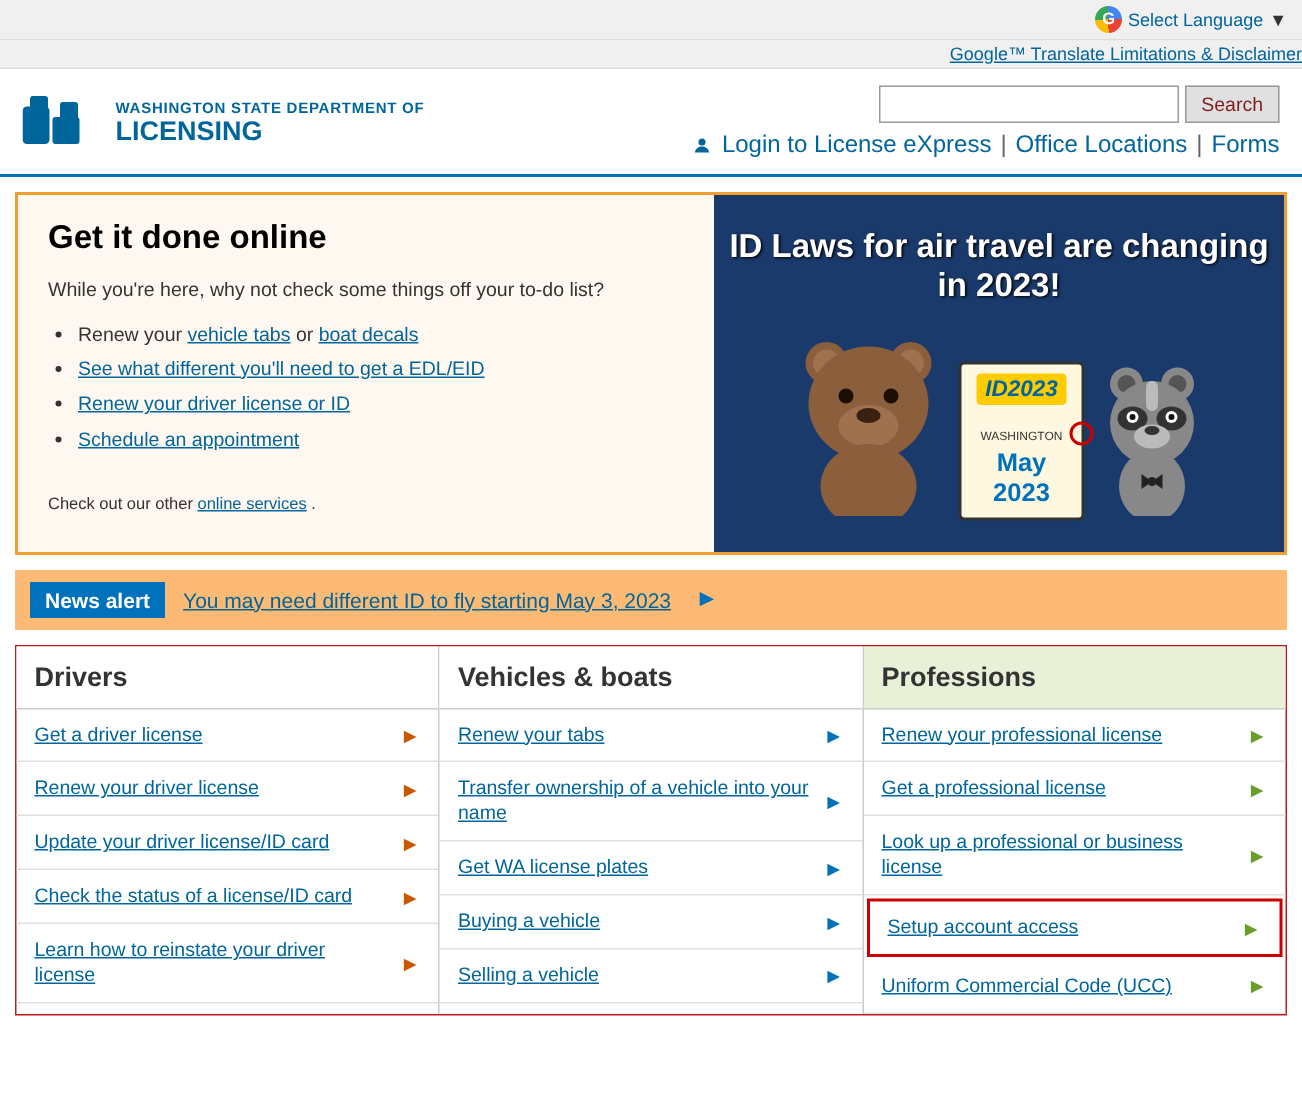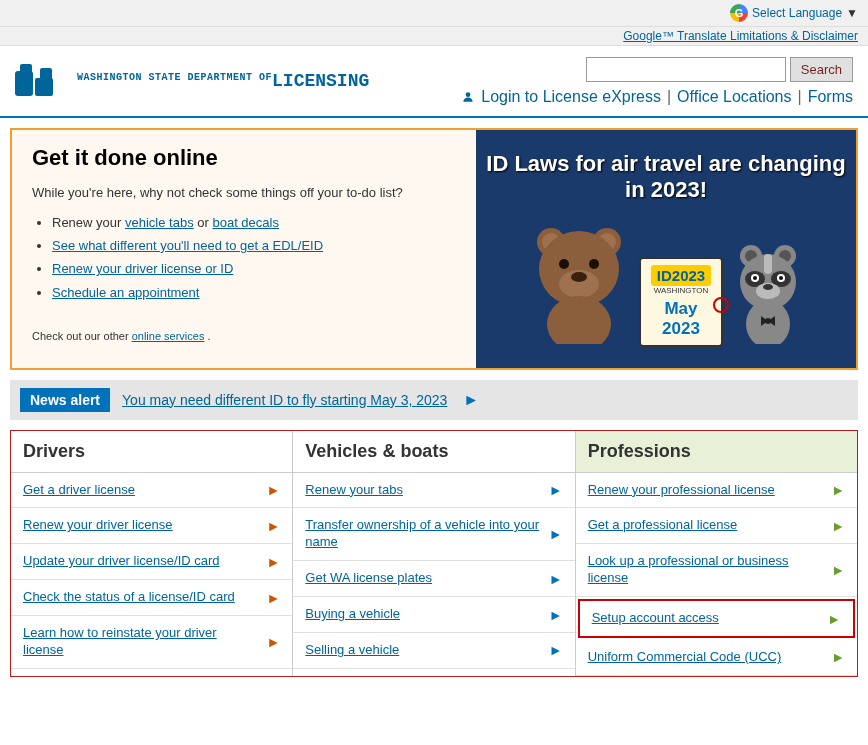--- a/index.html
+++ b/index.html
@@ -30,21 +30,21 @@
       background: conic-gradient(#4285F4 0deg 90deg, #EA4335 90deg 180deg, #FBBC05 180deg 270deg, #34A853 270deg 360deg);
       color: white;
       font-size: 11px;
       font-weight: bold;
     }
     .top-bar a { color: #00659b; text-decoration: none; font-size: 12px; }
 
     
     .translate-disclaimer {
       background: #f0f0f0;
-      padding: 2px 10px;
+      padding: 2px 0;
       text-align: right;
       font-size: 12px;
       border-bottom: 1px solid #ddd;
     }
     .translate-disclaimer a { color: #00659b; text-decoration: underline; }
 
     
     .header {
       background: #fff;
       padding: 10px 15px;
@@ -57,22 +57,21 @@
       display: flex;
       align-items: center;
       gap: 12px;
     }
     .logo-icon {
       width: 50px;
       height: 50px;
     }
     .logo-text {
       display: flex;
-      flex-direction: row;
-      font-family: Liberation Mono, monospace;
+      flex-direction: column;
     }
     .logo-text .dept {
       font-size: 10px;
       font-weight: bold;
       color: #00659b;
       letter-spacing: 0.5px;
     }
     .logo-text .licensing {
       font-size: 18px;
       font-weight: bold;
@@ -176,21 +175,21 @@
     }
     
     .illustration {
       display: flex;
       align-items: flex-end;
       gap: 10px;
     }
 
     
     .news-alert {
-      background: #e5e5e5;
+      background: #fdba74;
       display: flex;
       align-items: center;
       padding: 8px 10px;
       margin: 0 10px;
       gap: 12px;
     }
     .news-alert-label {
       background: #0072bc;
       color: #fff;
       font-weight: bold;
@@ -366,21 +365,21 @@
             <ellipse cx="50" cy="63" rx="8" ry="5" fill="#3a2010"></ellipse>
 
             <circle cx="35" cy="50" r="5" fill="#1a0e05"></circle>
             <circle cx="65" cy="50" r="5" fill="#1a0e05"></circle>
 
             <ellipse cx="50" cy="110" rx="32" ry="28" fill="#8B5E3C"></ellipse>
           </svg>
         </div>
 
         <div style="background:#fff8e1; border:2px solid #333; border-radius:4px; padding:6px 10px; text-align:center; position:relative; min-width:80px;">
-          <div style="background:#ffcc00; color:#00659b; font-weight:bold; font-size:15px; padding:2px 6px; border-radius:3px; margin-bottom:0;">ID2023</div>
+          <div style="background:#ffcc00; color:#00659b; font-weight:bold; font-size:15px; padding:2px 6px; border-radius:3px; margin-bottom:16px;font-style:italic;">ID2023</div>
           <div style="font-size:8px; color:#333; margin-bottom:4px;">WASHINGTON</div>
           <div style="color:#0072bc; font-size:17px; font-weight:bold;">May</div>
           <div style="color:#0072bc; font-size:17px; font-weight:bold;">2023</div>
           <div style="position:absolute; right:-8px; top:38px; width:16px; height:16px; border:2px solid #cc0000; border-radius:50%;"></div>
         </div>
 
         <div>
           <svg width="70" height="110" viewBox="0 0 70 110">
 
             <ellipse cx="18" cy="22" rx="11" ry="11" fill="#888"></ellipse>

